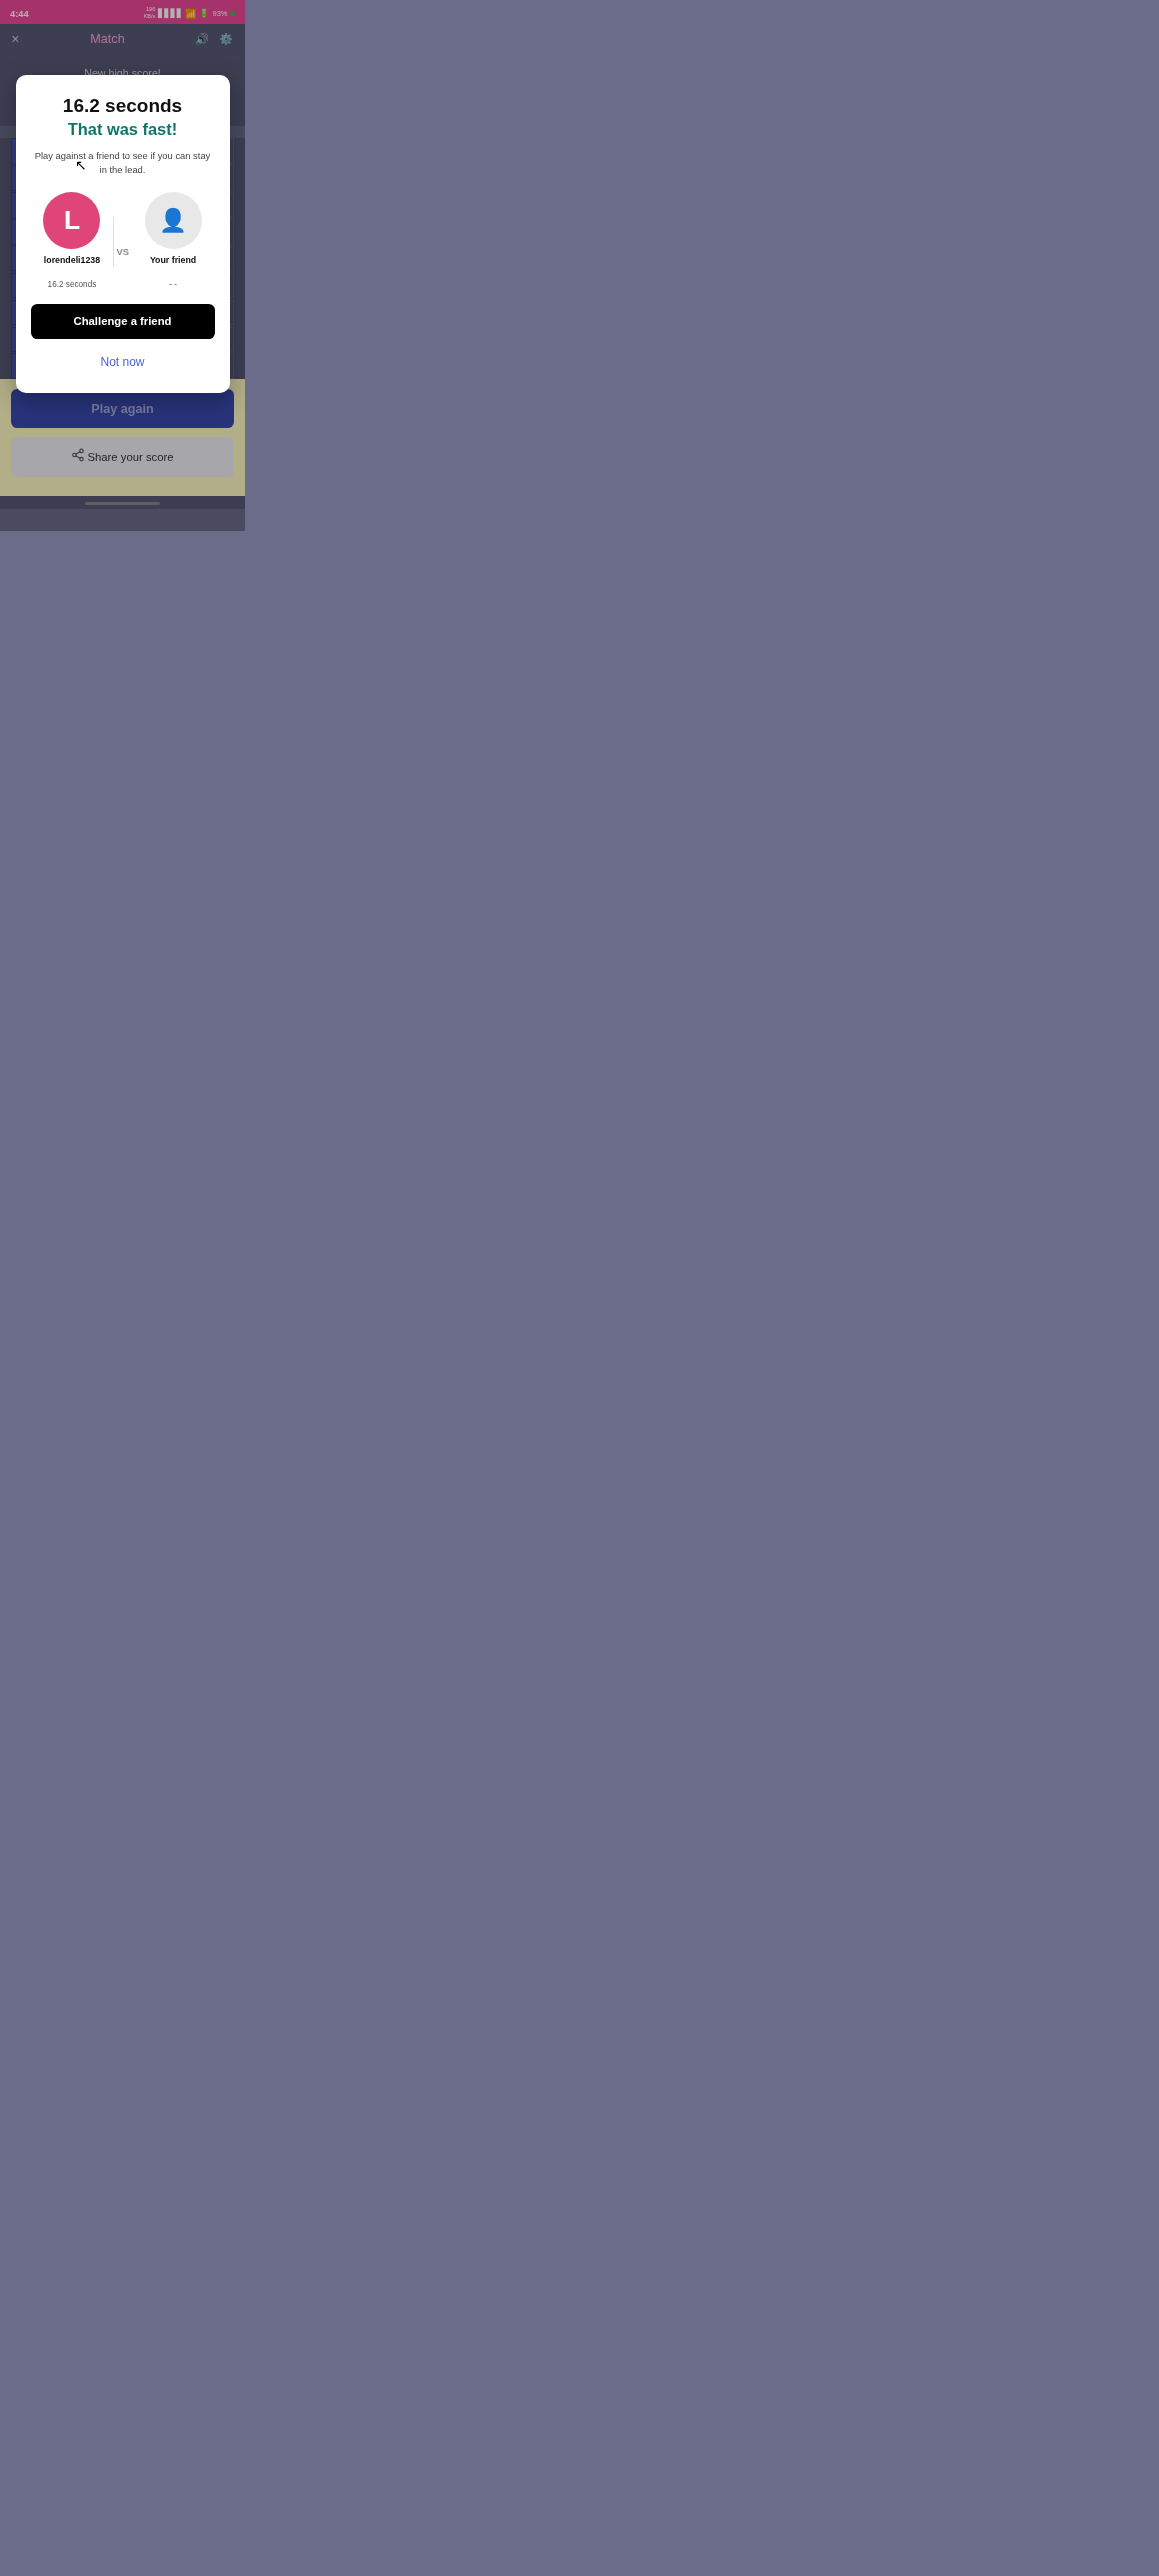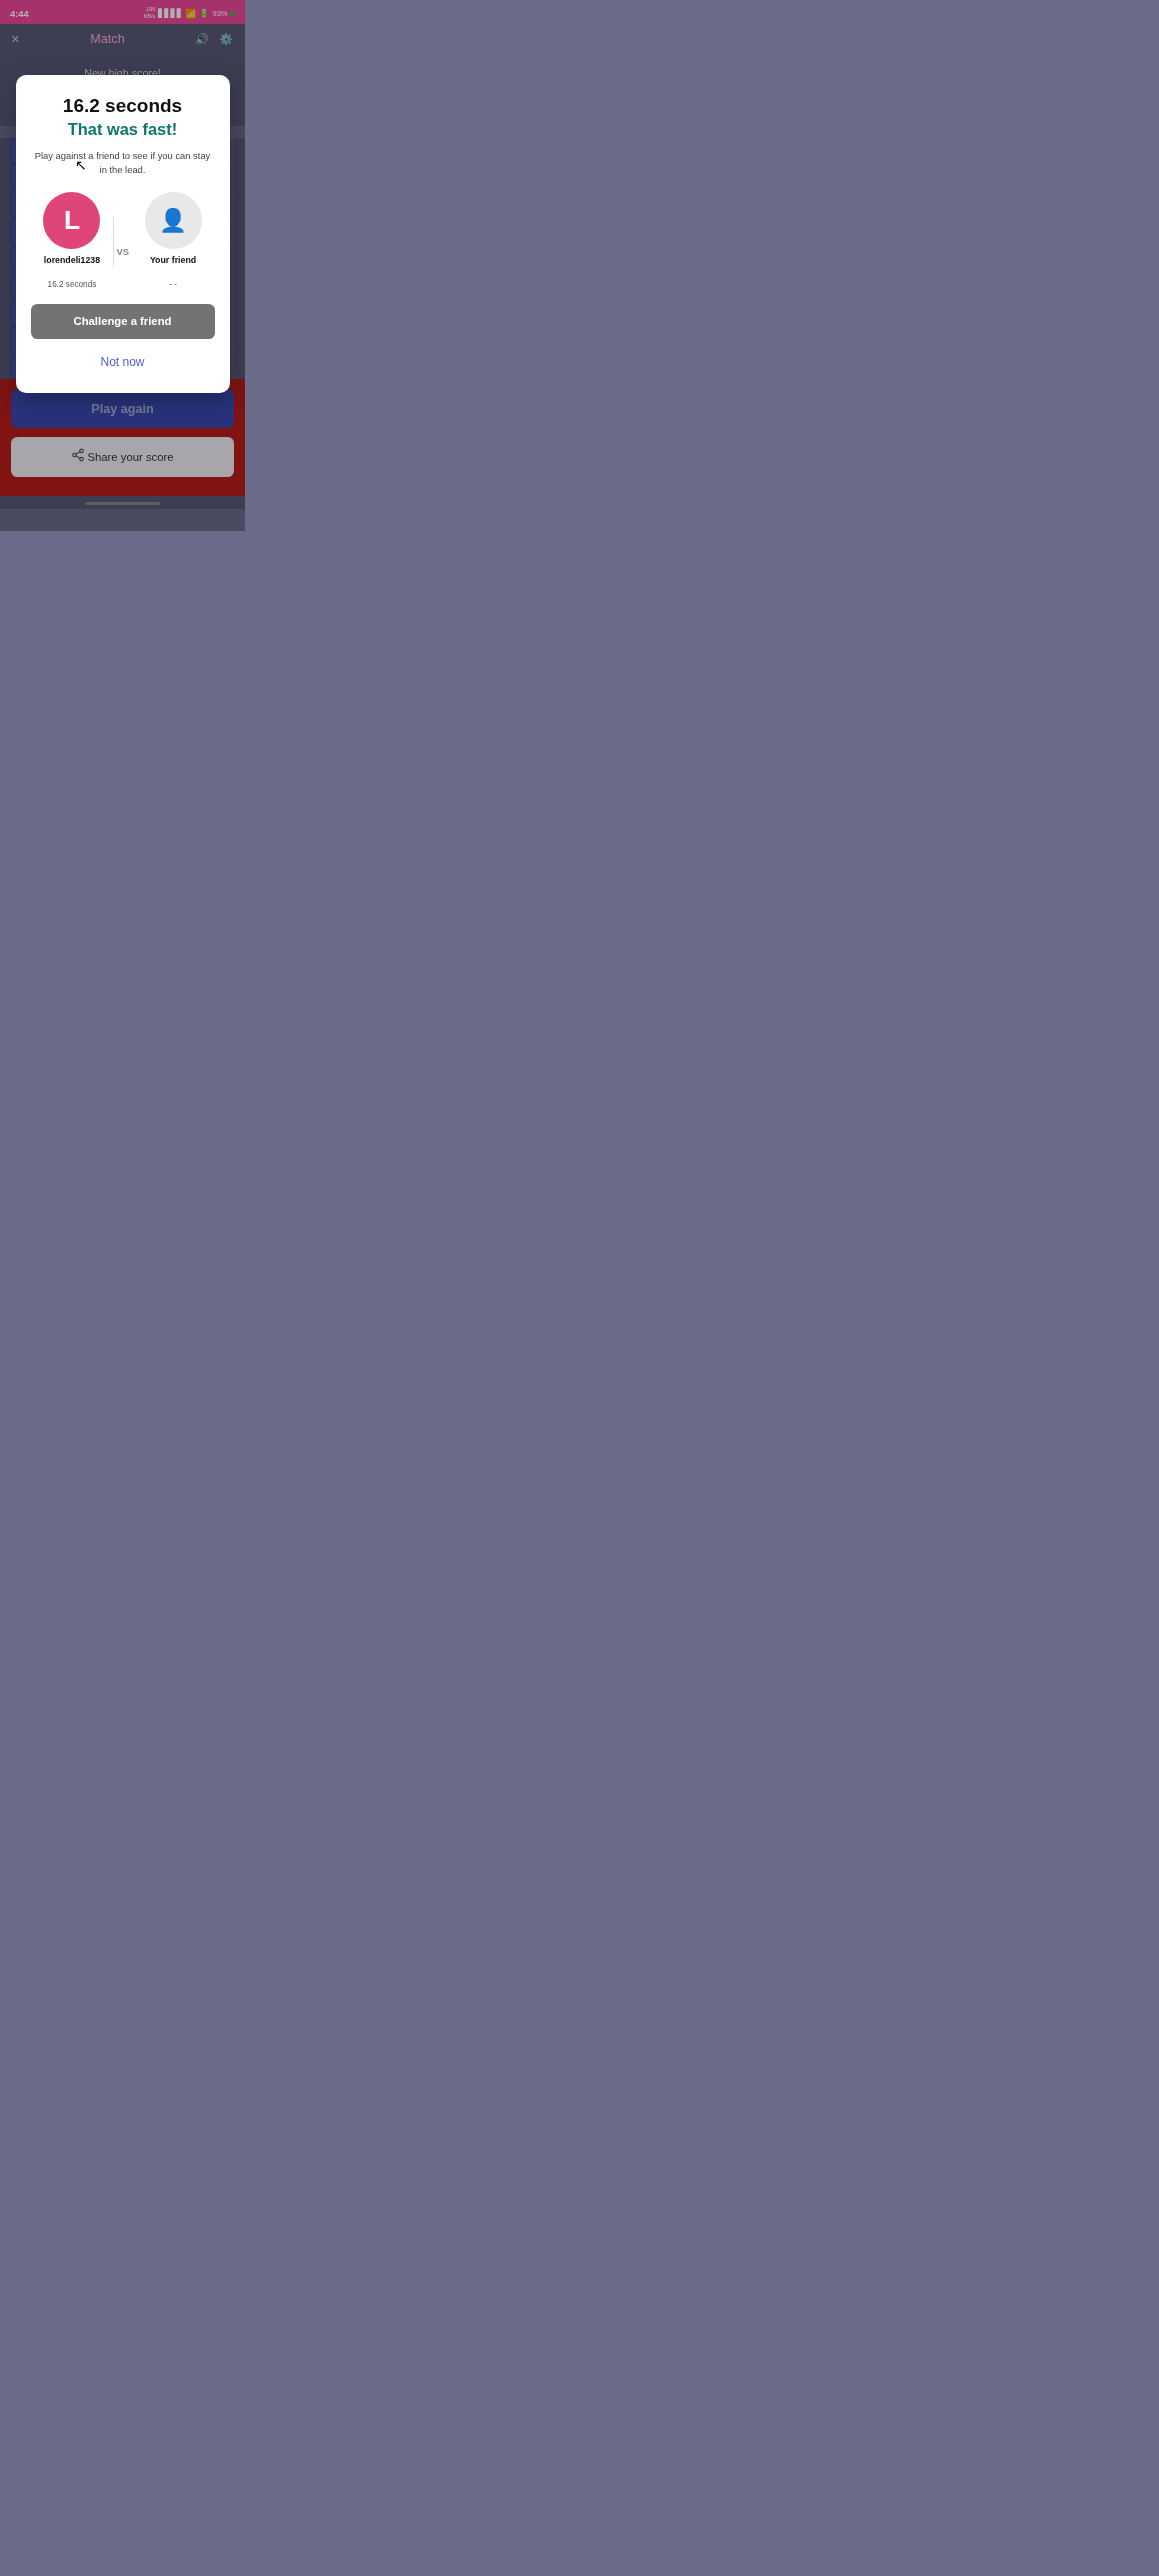--- a/index.html
+++ b/index.html
@@ -206,21 +206,21 @@
       background: #ddd;
       margin-top: 3.1px;
       align-self: center;
     }
 
     
     .btn-challenge {
       display: block;
       width: 100%;
       padding: 11.3px;
-      background: #737373;
+      background: #000000;
       color: #fff;
       font-size: 11.3px;
       font-weight: 700;
       border: none;
       border-radius: 6.3px;
       cursor: pointer;
       margin-bottom: 10px;
     }
     .btn-not-now {
       display: block;
@@ -229,21 +229,21 @@
       background: none;
       color: #4f5fd4;
       font-size: 12px;
       font-weight: 400;
       border: none;
       cursor: pointer;
     }
 
     
     .bottom-section {
-      background: #b91c1c;
+      background: #fef9c3;
       padding: 10px 11.3px 19px;
     }
     .btn-play-again {
       display: block;
       width: 100%;
       padding: 12.6px;
       background: #3a4ab0;
       color: #aab0e0;
       font-size: 12.6px;
       font-weight: 600;

